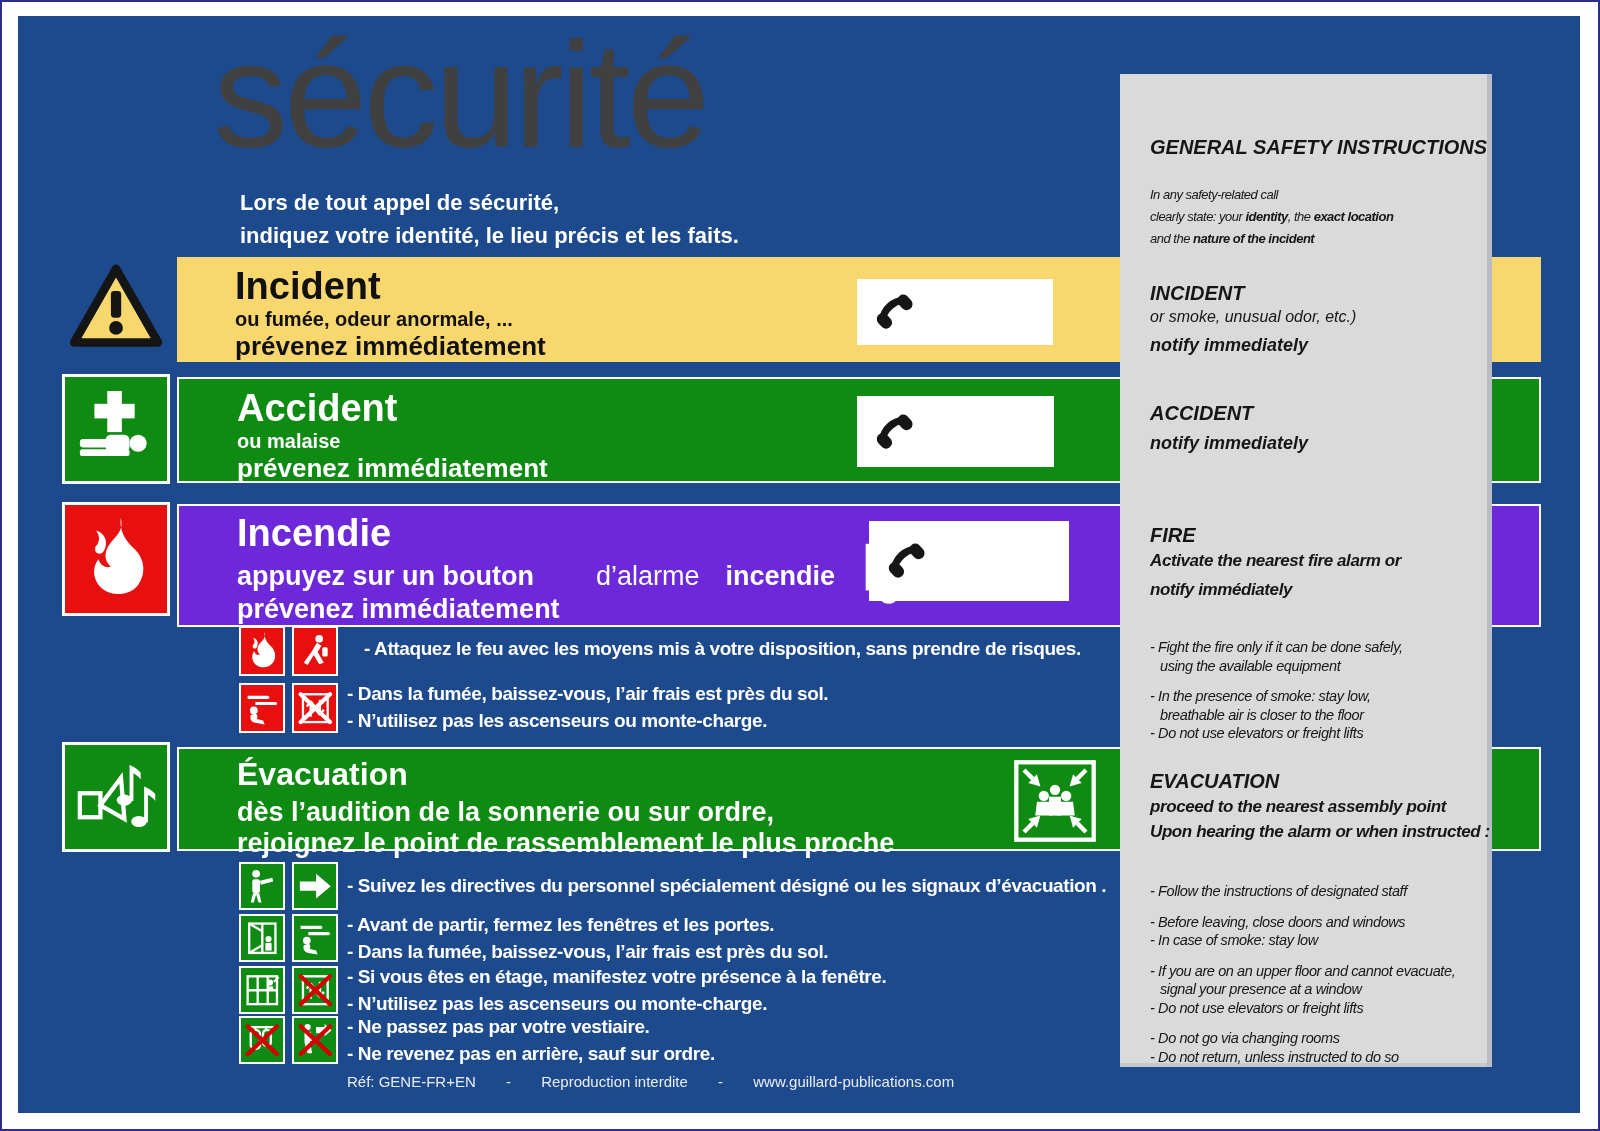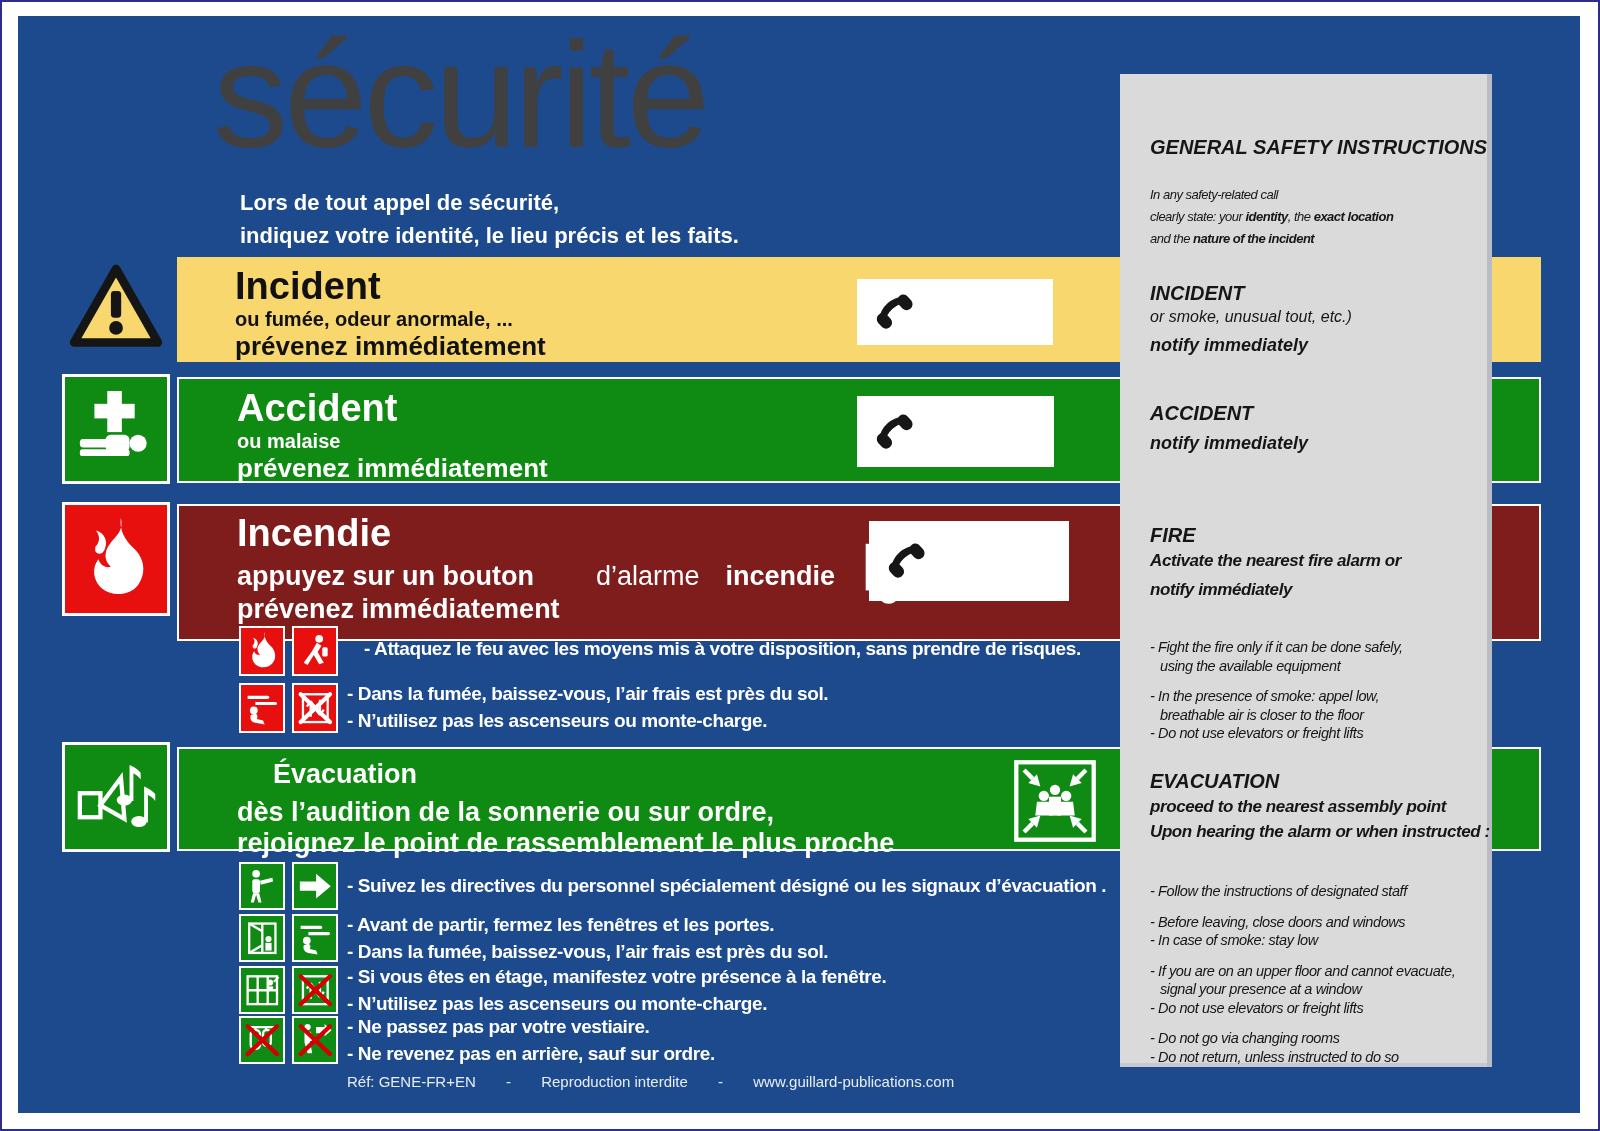--- a/index.html
+++ b/index.html
@@ -9,27 +9,27 @@
 
   
   .title{position:absolute;left:210px;top:14px;margin:1px;color:#404040;font-size:150px;font-weight:normal;
          letter-spacing:-4px;line-height:1.05;}
   .subtitle{position:absolute;left:238px;top:184px;color:#fff;font-size:22px;font-weight:bold;line-height:33px;}
 
   
   .band{position:absolute;left:175px;width:1364px;box-sizing:border-box;}
   #band-incident{top:255px;height:105px;background:#f8d76e;color:#111;}
   #band-accident{top:375px;height:106px;background:#0f8a12;border:2px solid #fff;color:#fff;}
-  #band-fire{top:502px;height:137px;background:#7f1d1d;border:2px solid #fff;color:#fff;}
+  #band-fire{top:502px;height:123px;background:#6d28d9;border:2px solid #fff;color:#fff;}
   #band-evac{top:745px;height:104px;background:#0f8a12;border:2px solid #fff;color:#fff;}
   .bi{position:absolute;left:58px;top:8px;}
   .bt{font-size:38px;font-weight:bold;line-height:42px;}
   .bs{font-size:20px;font-weight:bold;line-height:24px;}
   .ba{font-size:26px;font-weight:bold;line-height:30px;}
-  #band-evac .bt{font-size:27px;line-height:46px;margin-left:36px;}
+  #band-evac .bt{font-size:32px;line-height:46px;}
   #band-evac .bs, #band-evac .ba{font-size:27px;line-height:31px;}
 
   .fire-mix{position:absolute;left:58px;top:52px;display:flex;align-items:flex-end;gap:26px;height:34px;
             font-size:27px;white-space:nowrap;}
   .fire-mix .b{font-weight:bold;}
   .fire-mix .r{font-weight:normal;margin-left:36px;}
   .alarm-btn{width:52px;height:66px;margin:-16px 0 -16px 2px;flex:0 0 auto;}
   .fire-act{position:absolute;left:58px;top:88px;font-size:27px;font-weight:bold;}
 
   .phonebox{position:absolute;background:#fff;display:flex;align-items:center;padding-left:12px;box-sizing:border-box;}
@@ -381,40 +381,40 @@
     <div class="p-block p-h" id="p-heading">GENERAL SAFETY INSTRUCTIONS</div>
 
     <div class="p-block p-intro" id="p-intro">
       <div>In any safety-related call</div>
       <div><span>clearly state: your </span><b>identity</b><span>, the </span><b>exact location</b></div>
       <div><span>and the </span><b>nature of the incident</b></div>
     </div>
 
     <div class="p-block" id="p-incident">
       <div class="p-h">INCIDENT</div>
-      <div class="p-sub">or smoke, unusual tout, etc.)</div>
+      <div class="p-sub">or smoke, unusual odor, etc.)</div>
       <div class="p-act">notify immediately</div>
     </div>
 
     <div class="p-block" id="p-accident">
       <div class="p-h">ACCIDENT</div>
       <div class="p-act">notify immediately</div>
     </div>
 
     <div class="p-block" id="p-fire">
       <div class="p-h">FIRE</div>
       <div class="p-line">Activate the nearest fire alarm or</div>
       <div class="p-line" style="margin-top:4px;">notify immédiately</div>
     </div>
 
     <div class="p-block p-tips" id="p-firetips">
       <div>- Fight the fire only if it can be done safely,</div>
       <div class="ind">using the available equipment</div>
       <div class="gap"></div>
-      <div>- In the presence of smoke: appel low,</div>
+      <div>- In the presence of smoke: stay low,</div>
       <div class="ind">breathable air is closer to the floor</div>
       <div>- Do not use elevators or freight lifts</div>
     </div>
 
     <div class="p-block" id="p-evac">
       <div class="p-h">EVACUATION</div>
       <div class="p-line">proceed to the nearest assembly point</div>
       <div class="p-line">Upon hearing the alarm or when instructed :</div>
     </div>
 

